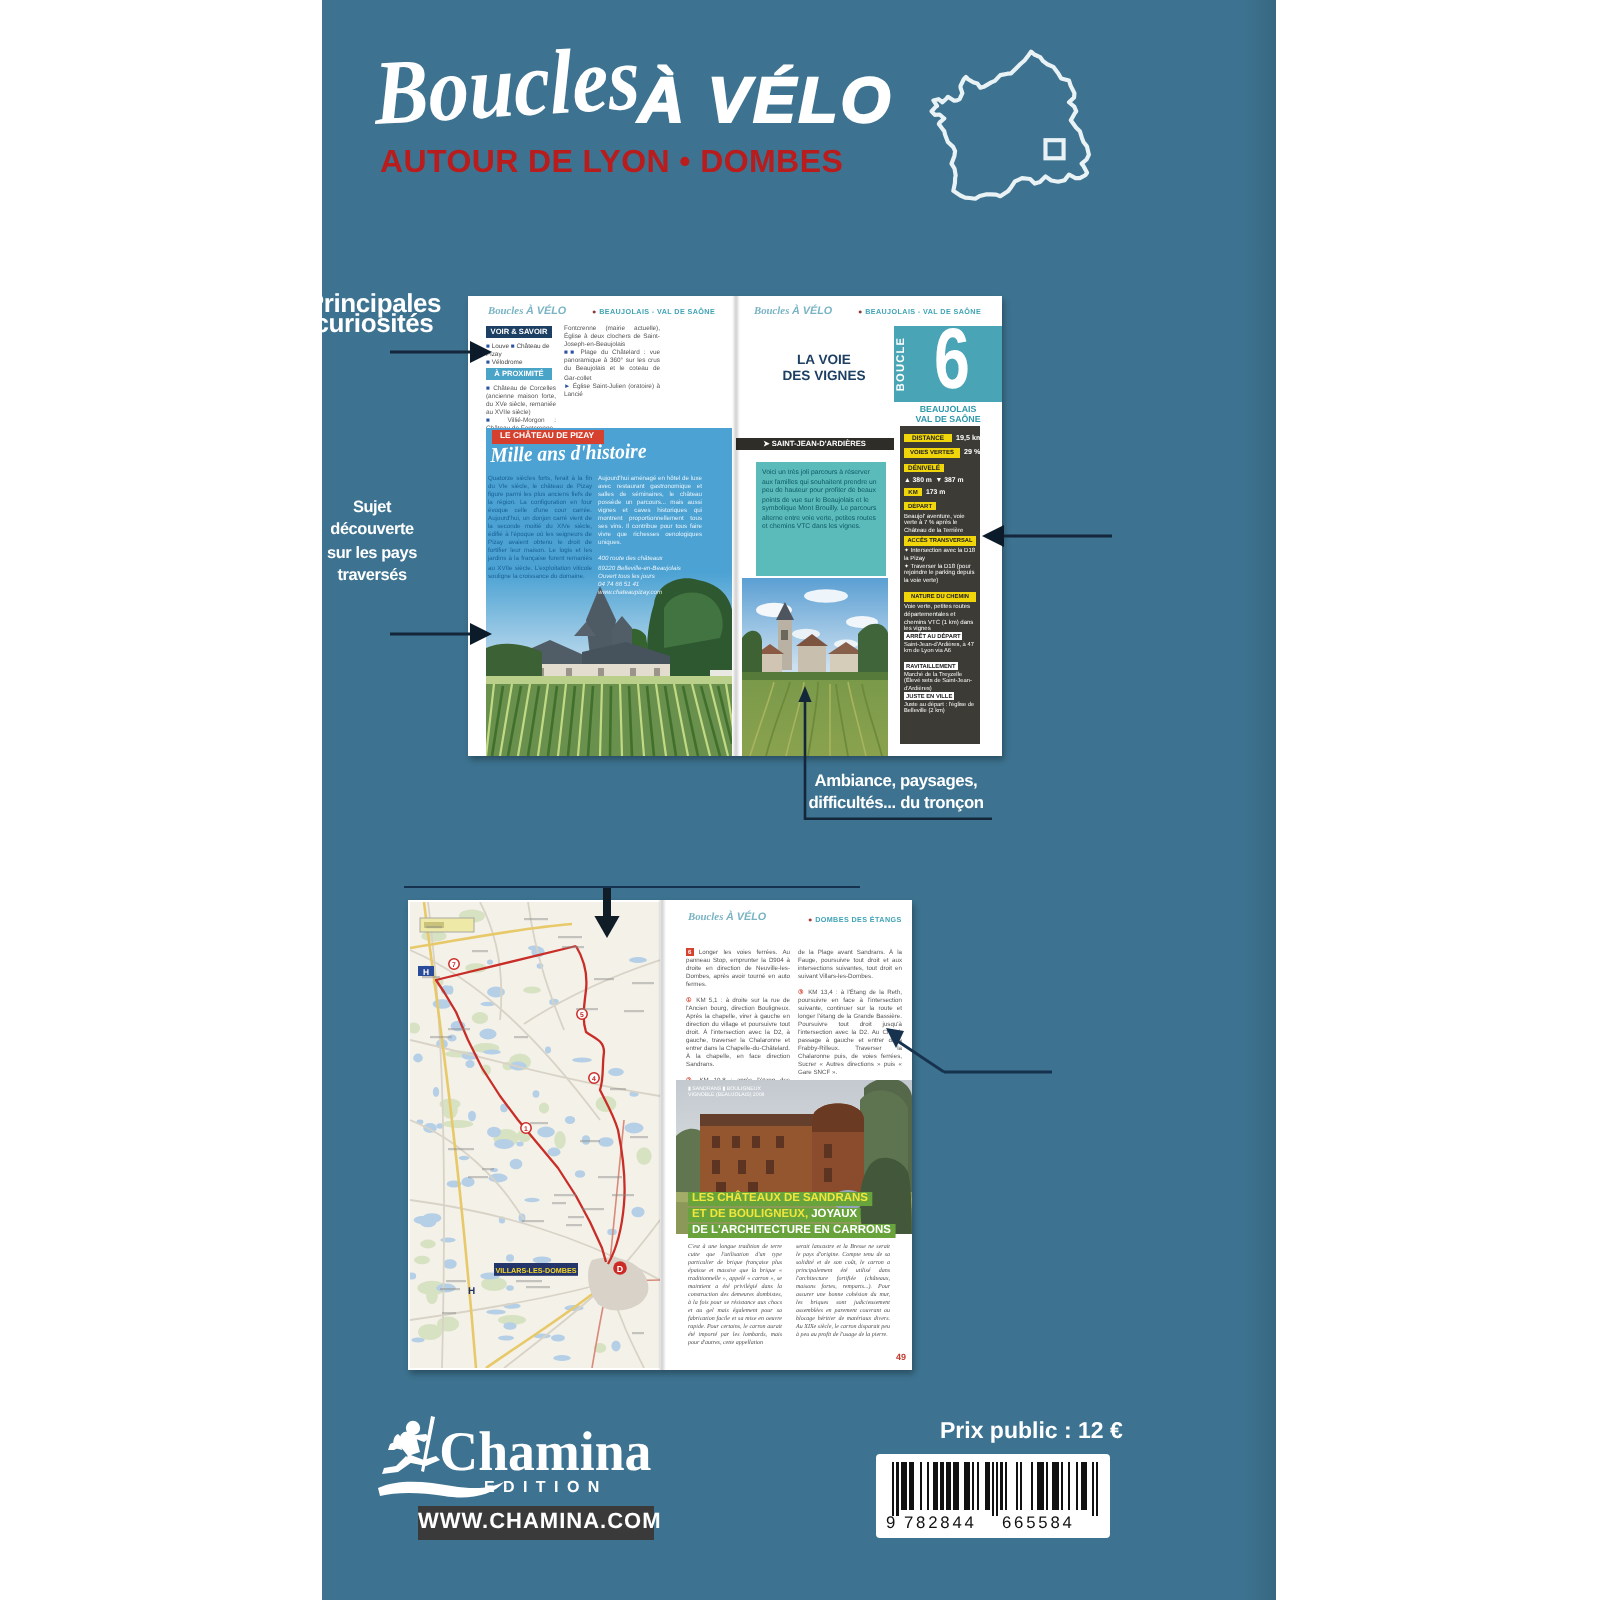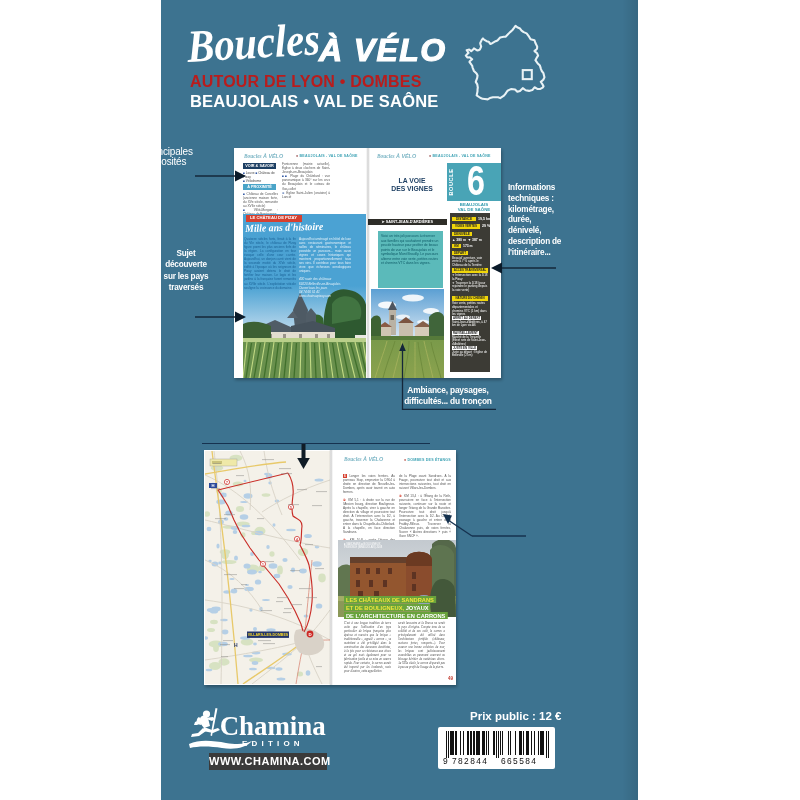--- a/index.html
+++ b/index.html
@@ -12,40 +12,38 @@
 <div class="abs" style="left:161px;top:0;width:477px;height:800px;background:#3d7390"></div>
 
 <div class="abs" style="left:622px;top:0;width:16px;height:800px;background:linear-gradient(90deg,rgba(0,0,0,0),rgba(0,0,0,0.10))"></div>
 
 <div class="abs" style="left:186px;top:20px;color:#fff;font-family:'Liberation Serif',serif;font-style:italic;font-weight:bold;font-size:46px;transform:scaleX(0.88) rotate(-3deg);transform-origin:0 0">Boucles</div>
 
 <div class="abs" style="left:319px;top:32px;color:#fff;font-weight:bold;font-style:italic;font-size:32px;letter-spacing:1.4px;-webkit-text-stroke:1.1px #fff">À VÉLO</div>
 
 <div class="abs" style="left:190px;top:73px;color:#b91c1c;font-weight:bold;font-size:16px;letter-spacing:0.2px">AUTOUR DE LYON • DOMBES</div>
 
-<div class="abs" style="left:190px;top:92px;color:#fff;font-weight:bold;font-size:16.5px;letter-spacing:0.2px">BEAUJOLAIS • VAL DE SAÔNE</div>
 
 <svg class="abs" style="left:464px;top:24px" width="94" height="94" viewBox="-2 -2 104 104">
 <path d="M55.0,0.0 L56.8,1.6 L60.0,3.0 L61.7,5.3 L64.0,7.0 L67.3,8.4 L70.0,12.0 L71.7,14.9 L76.0,16.0 L76.9,18.8 L79.0,23.0 L78.8,25.4 L76.0,28.0 L78.9,30.4 L80.0,33.0 L78.9,34.6 L77.0,38.0 L79.9,42.0 L82.0,44.0 L83.1,47.6 L84.0,50.0 L85.9,52.4 L87.0,57.0 L85.7,59.7 L83.0,62.0 L84.0,63.3 L86.0,67.0 L85.0,68.4 L82.0,70.0 L79.6,70.0 L76.0,68.0 L73.6,71.1 L70.0,72.0 L66.2,71.3 L63.0,69.0 L59.9,72.1 L57.0,73.0 L54.5,70.5 L50.0,70.0 L46.1,71.8 L44.0,75.0 L42.2,77.3 L38.0,80.0 L35.7,79.1 L32.7,79.0 L30.0,79.0 L26.6,79.9 L24.2,81.4 L21.0,81.0 L18.5,80.8 L15.9,79.6 L12.0,77.0 L12.9,72.6 L13.0,70.0 L13.3,68.5 L12.7,64.8 L11.0,62.0 L12.6,57.7 L13.0,55.0 L11.9,52.7 L9.0,50.0 L7.4,45.9 L7.0,44.0 L6.4,43.3 L4.0,40.0 L4.4,39.3 L7.0,37.0 L4.4,34.8 L1.8,35.0 L0.0,33.0 L2.5,30.3 L3.0,30.0 L1.0,27.0 L3.8,26.3 L6.0,28.0 L8.1,26.1 L9.0,25.0 L12.5,27.2 L14.0,27.0 L15.5,26.3 L17.0,23.0 L16.0,19.9 L16.0,19.0 L17.8,15.3 L19.0,14.0 L20.2,15.3 L23.0,17.0 L25.3,17.6 L27.0,20.0 L28.8,19.5 L33.0,17.0 L35.0,16.2 L38.0,13.0 L42.0,12.2 L44.0,12.0 L46.4,9.6 L49.0,7.0 L51.4,4.9 L53.2,2.6 Z" fill="none" stroke="#e9f2f5" stroke-width="2.3" stroke-linejoin="round"></path>
 <rect x="63" y="49" width="10" height="10" fill="none" stroke="#e9f2f5" stroke-width="2.3"></rect>
 </svg>
 
-<div class="abs" style="left:146px;top:147px;width:82px;text-align:left;color:#fff;font-size:10px;font-weight:normal;letter-spacing:-0.2px;line-height:10.2px">Principales<br>curiosités</div>
+<div class="abs" style="left:146px;top:147px;width:82px;text-align:center;color:#fff;font-size:13px;font-weight:bold;letter-spacing:-0.2px;line-height:10.2px">Principales<br>curiosités</div>
 <svg class="abs" style="left:195px;top:169px;z-index:9" width="52" height="14" viewBox="0 0 52 14">
       <line x1="0" y1="7" x2="42" y2="7" stroke="#14273a" stroke-width="1.5"></line>
       <path d="M40,1.5 L51,7 40,12.5 Z" fill="#0b1b2a"></path>
     </svg>
 
 <div class="abs" style="left:140px;top:248px;width:92px;text-align:center;color:#fff;font-size:8.2px;font-weight:bold;letter-spacing:-0.2px;line-height:11.3px">Sujet<br>découverte<br>sur les pays<br>traversés</div>
 <svg class="abs" style="left:195px;top:310px;z-index:9" width="52" height="14" viewBox="0 0 52 14">
       <line x1="0" y1="7" x2="42" y2="7" stroke="#14273a" stroke-width="1.5"></line>
       <path d="M40,1.5 L51,7 40,12.5 Z" fill="#0b1b2a"></path>
     </svg>
 
-<div class="abs" style="left:508px;top:183px;width:92px;color:#fff;font-size:8.2px;font-weight:bold;letter-spacing:-0.2px;line-height:10.8px">Informations<br>techniques :<br>kilométrage,<br>durée,<br>dénivelé,<br>description de<br>l'itinéraire...</div>
 <svg class="abs" style="left:490px;top:261px;z-index:9" width="66" height="14" viewBox="0 0 66 14">
       <line x1="10" y1="7" x2="66" y2="7" stroke="#14273a" stroke-width="1.5"></line>
       <path d="M12,1.5 L1,7 12,12.5 Z" fill="#0b1b2a"></path>
     </svg>
 
 <div class="abs" style="left:234px;top:148px;width:267px;height:230px;background:#fff;box-shadow:1px 2px 3px rgba(0,0,0,0.3)"></div>
 
 <div class="abs" style="left:365.5px;top:148px;width:4px;height:230px;background:linear-gradient(90deg,rgba(0,0,0,0),rgba(0,0,0,0.18),rgba(0,0,0,0));z-index:6"></div>
 
 <div class="abs" style="left:244px;top:152.5px;color:#7ab4c4;font-family:'Liberation Serif',serif;font-style:italic;font-weight:bold;font-size:5.4px">Boucles <span style="font-family:'Liberation Sans';font-style:italic">À VÉLO</span></div>

